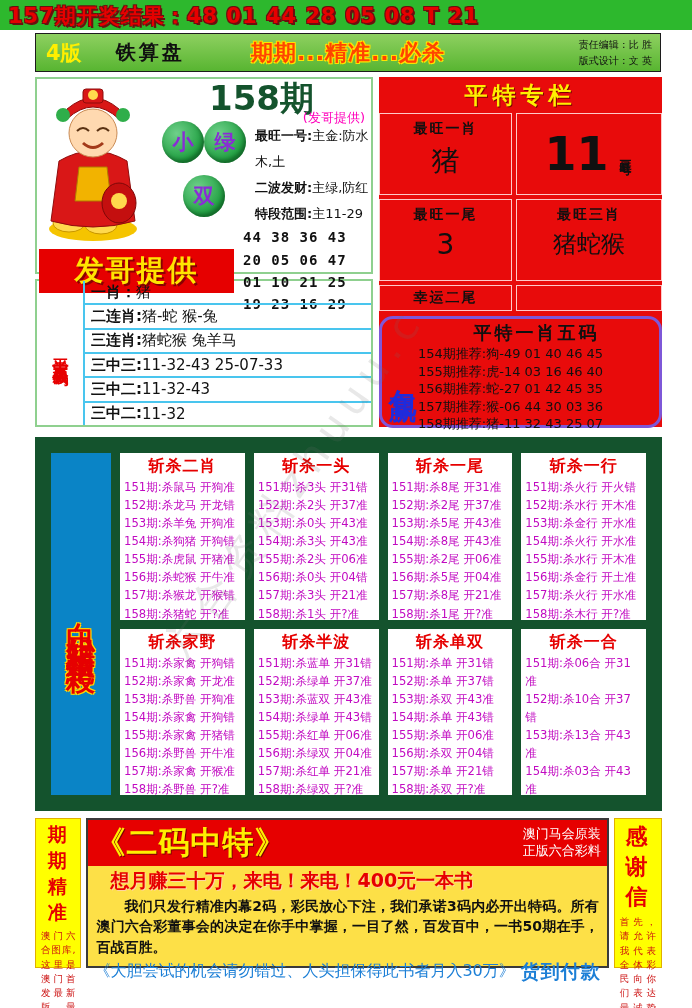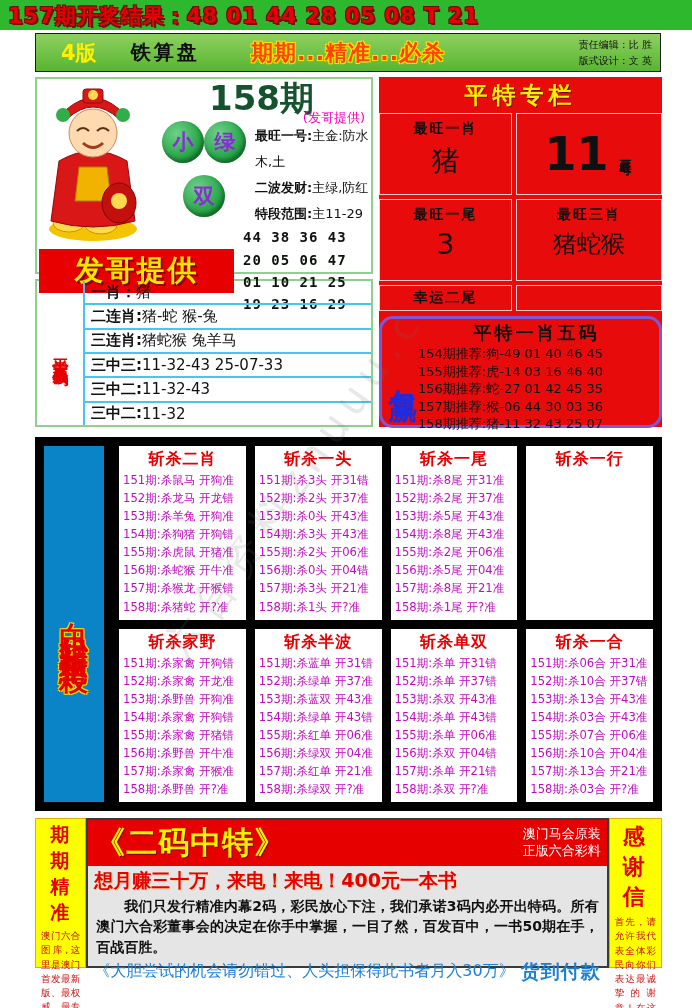--- a/index.html
+++ b/index.html
@@ -11,21 +11,21 @@
   
   .top-strip{height:30px;background:#2db82d;position:relative;}
   .top-result{
     position:absolute;left:8px;top:2px;font-size:21px;font-weight:bold;color:#e60000;
     letter-spacing:1px;white-space:nowrap;
     text-shadow:2px 2px 0 #6b0f0f,-1px -1px 0 #6b0f0f,1px -1px 0 #6b0f0f,-1px 1px 0 #6b0f0f;
   }
   .masthead{
     margin:3px 0 0 35px;width:626px;height:39px;box-sizing:border-box;
     background:linear-gradient(#8ed060,#58b531);border:1px solid #1c1c1c;
-    display:flex;align-items:center;position:relative;padding-left:15px;
+    display:flex;align-items:center;position:relative;
   }
   .edition{color:#ffef00;font-weight:bold;font-size:21px;margin-left:10px;}
   .paper-name{color:#101010;font-weight:bold;font-size:20px;margin-left:34px;letter-spacing:3px;}
   .slogan{
     position:absolute;left:50%;transform:translateX(-50%);
     color:#ff4400;font-weight:bold;font-size:22px;letter-spacing:1px;
     text-shadow:1px 1px 0 #ffe400,-1px -1px 0 #ffe400,1px -1px 0 #ffe400,-1px 1px 0 #ffe400;
   }
   .editors{margin-left:auto;margin-right:8px;font-size:10px;line-height:1.6;color:#101010;white-space:nowrap;}
   
@@ -82,41 +82,41 @@
   .wuma{
     border:3px solid #7e57d8;border-radius:14px;margin-top:5px;padding:2px 4px;display:flex;
     height:112px;box-sizing:border-box;
   }
   .wuma-vert{width:32px;display:flex;align-items:center;justify-content:center;}
   .wuma-vert span{color:#1f2bdc;font-weight:bold;font-size:28px;letter-spacing:6px;}
   .wuma-main{flex:1;}
   .wuma-title{color:#101010;font-weight:bold;font-size:18px;text-align:center;letter-spacing:3px;}
   .wuma-row{color:#101010;font-size:13px;line-height:1.35;white-space:nowrap;}
   
-  .kill-section{margin:10px 0 0 35px;width:627px;height:374px;background:#000000;box-sizing:border-box;padding:9px;display:flex;gap:15px;}
+  .kill-section{margin:10px 0 0 35px;width:627px;height:374px;background:#14532d;box-sizing:border-box;padding:16px;display:flex;gap:9px;}
   .kill-banner{width:60px;background:#0a84c6;display:flex;align-items:center;justify-content:center;}
   .kill-banner span{
     color:#e60000;font-weight:bold;font-size:29px;letter-spacing:7px;
     text-shadow:1px 1px 0 #ffd700,-1px -1px 0 #ffd700,1px -1px 0 #ffd700,-1px 1px 0 #ffd700;
   }
   .kill-grid{flex:1;display:grid;grid-template-columns:repeat(4,1fr);grid-template-rows:1fr 1fr;gap:9px;}
   .kill-card{background:#ffffff;padding:3px 4px;box-sizing:border-box;overflow:hidden;}
   .kill-title{color:#e60000;font-weight:bold;font-size:16px;text-align:center;letter-spacing:1px;}
   .kill-rows{color:#c10ac1;white-space:pre-line;font-size:11.6px;line-height:1.56;margin-top:1px;}
   
-  .bottom-row{margin:7px 0 0 35px;width:627px;height:150px;display:flex;box-sizing:border-box;}
+  .bottom-row{margin:7px 0 0 35px;width:627px;height:150px;display:flex;gap:5px;box-sizing:border-box;}
   .note-box{background:#ffff00;border:1px solid #e0b000;width:130px;padding:3px 5px;box-sizing:border-box;}
   .note-title{color:#e60000;font-weight:bold;font-size:19px;text-align:center;letter-spacing:2px;}
   .note-text{color:#cc1111;font-size:9.5px;line-height:1.5;margin-top:3px;text-align:justify;}
-  .ad-box{flex:1;border:2px solid #3a3a3a;background:#e5e5e5;display:flex;flex-direction:column;box-sizing:border-box;}
+  .ad-box{flex:1;border:2px solid #3a3a3a;background:#fde047;display:flex;flex-direction:column;box-sizing:border-box;}
   .ad-head{background:#e60000;display:flex;align-items:center;padding:2px 6px;}
   .ad-title{color:#ffef00;font-weight:bold;font-size:31px;letter-spacing:1px;white-space:nowrap;text-shadow:1px 1px 0 #7a0000;}
   .ad-side{margin-left:auto;color:#ffffff;font-size:13px;line-height:1.3;white-space:nowrap;}
   .ad-headline{
-    color:#e60000;font-weight:bold;font-size:19px;padding:2px 6px 0;white-space:nowrap;
+    color:#e60000;font-weight:bold;font-size:19px;padding:2px 22px 0;white-space:nowrap;
     text-shadow:1px 1px 0 #ffd2a0;
   }
   .ad-body{color:#101010;font-weight:bold;font-size:14px;padding:2px 8px 0;text-indent:2em;line-height:1.45;text-align:justify;}
   .ad-foot{display:flex;align-items:center;padding:2px 6px;color:#1c7fd6;}
   .ad-note{font-size:16px;font-weight:normal;white-space:nowrap;}
   .ad-cod{font-size:19px;font-weight:bold;margin-left:6px;white-space:nowrap;letter-spacing:1px;}
   .thanks-box{background:#ffff00;border:1px solid #e0b000;width:136px;padding:3px 5px;box-sizing:border-box;}
   .thanks-title{color:#e60000;font-weight:bold;font-size:22px;text-align:center;letter-spacing:3px;}
   .thanks-text{color:#cc1111;font-size:9.5px;line-height:1.5;margin-top:3px;text-align:justify;}
   
@@ -314,20 +314,28 @@
 153期:杀5尾 开43准
 154期:杀8尾 开43准
 155期:杀2尾 开06准
 156期:杀5尾 开04准
 157期:杀8尾 开21准
 158期:杀1尾 开?准</div>
       </div>
 
       <div class="kill-card">
         <div class="kill-title">斩杀一行</div>
+        <div class="kill-rows">151期:杀火行 开火错
+152期:杀水行 开木准
+153期:杀金行 开水准
+154期:杀火行 开水准
+155期:杀水行 开木准
+156期:杀金行 开土准
+157期:杀火行 开水准
+158期:杀木行 开?准</div>
       </div>
 
       <div class="kill-card">
         <div class="kill-title">斩杀家野</div>
         <div class="kill-rows">151期:杀家禽 开狗错
 152期:杀家禽 开龙准
 153期:杀野兽 开狗准
 154期:杀家禽 开狗错
 155期:杀家禽 开猪错
 156期:杀野兽 开牛准

